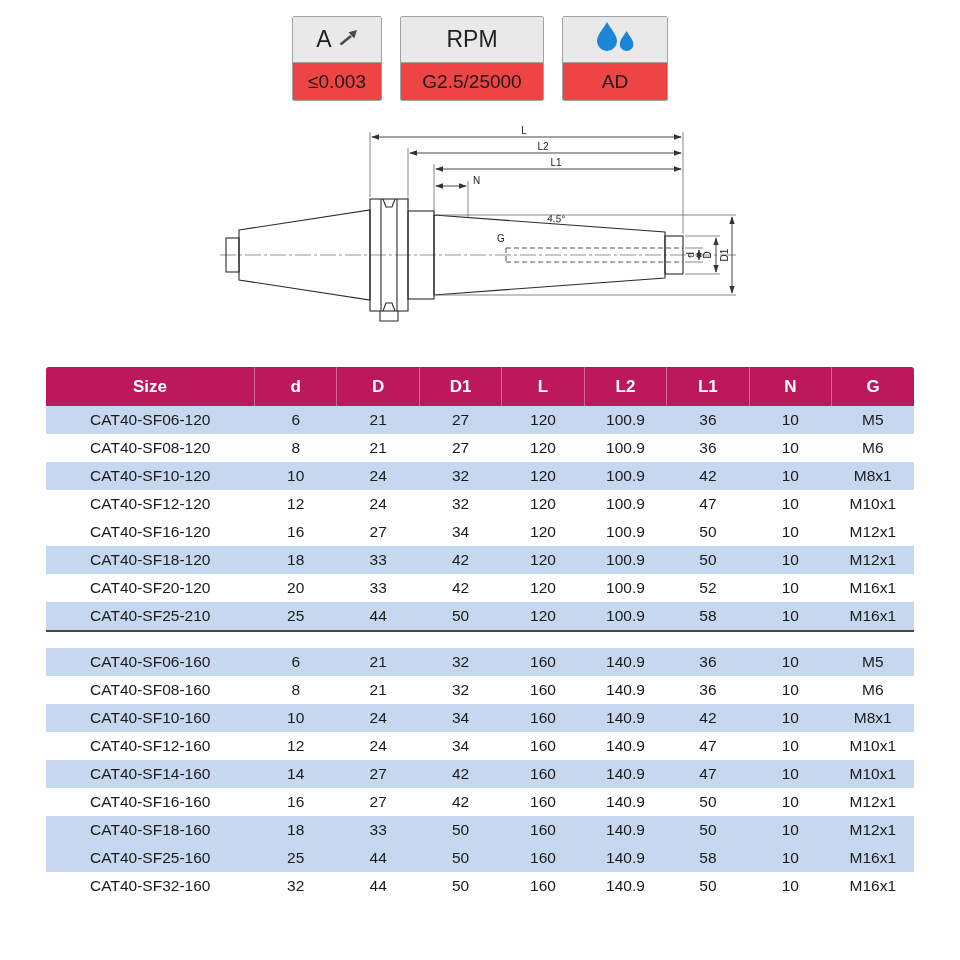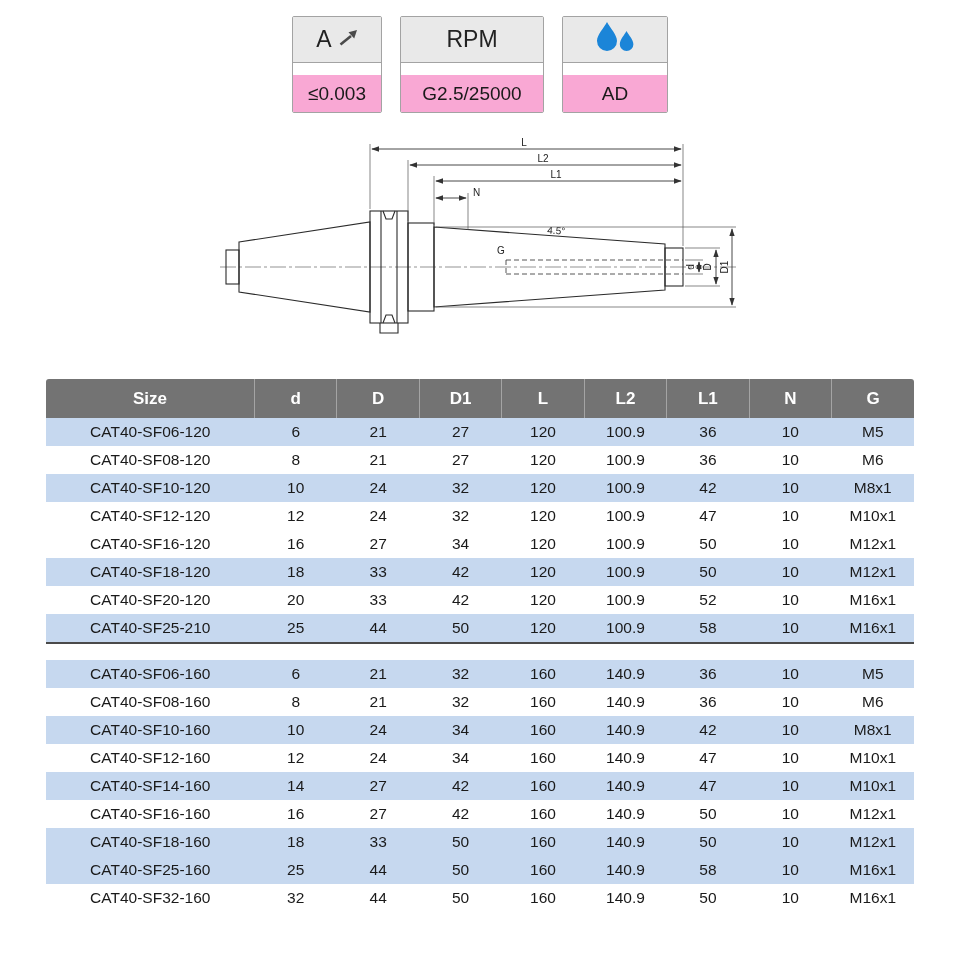--- a/index.html
+++ b/index.html
@@ -19,43 +19,43 @@
   .badge {
     border:1px solid #a3a3a3; border-radius:2px; background:#ffffff;
     text-align:center; overflow:hidden;
   }
   .badge-top {
     background:#e9e9e9; border-bottom:1px solid #a3a3a3;
     height:45px; display:flex; align-items:center; justify-content:center;
     gap:6px; font-size:23px; color:#222; padding:0 14px;
   }
   .badge-bottom {
-    background:#f9a8d4; height:37px;
+    background:#ef4444; height:37px;
     display:flex; align-items:center; justify-content:center;
-    font-size:19px; color:#1a1a1a; padding:0 12px;margin-top:12px;
+    font-size:19px; color:#1a1a1a; padding:0 12px;
   }
   .badge-a      { width:88px;  }
   .badge-rpm    { width:142px;text-align:center; }
   .badge-cool   { width:104px;text-align:center; }
 
   
   .drawing-wrap {
     width:520px; margin:14px auto 0 auto;
   }
   svg text { font-family:"Liberation Sans", sans-serif; }
   .dim-label { font-size:10px; fill:#222; }
 
   
   table.spec {
     border-collapse:collapse; table-layout:fixed;
     width:868px; margin:10px auto 0 auto;
     font-size:15.5px;
   }
   table.spec th {
-    background:#737373; color:#ffffff; font-weight:bold;
+    background:#be185d; color:#ffffff; font-weight:bold;
     height:37px; font-size:17px; text-align:center;
     border-left:1px solid rgba(255,255,255,0.35);
   }
   table.spec th:first-child { border-left:none; width:206px; border-top-left-radius:3px; }
   table.spec th:last-child  { border-top-right-radius:3px; }
   table.spec td {
     height:28px; text-align:center; padding:0; background:#ffffff;
   }
   table.spec tr.stripe td { background:#c6d8ef; }
   table.spec tr.sep td {

